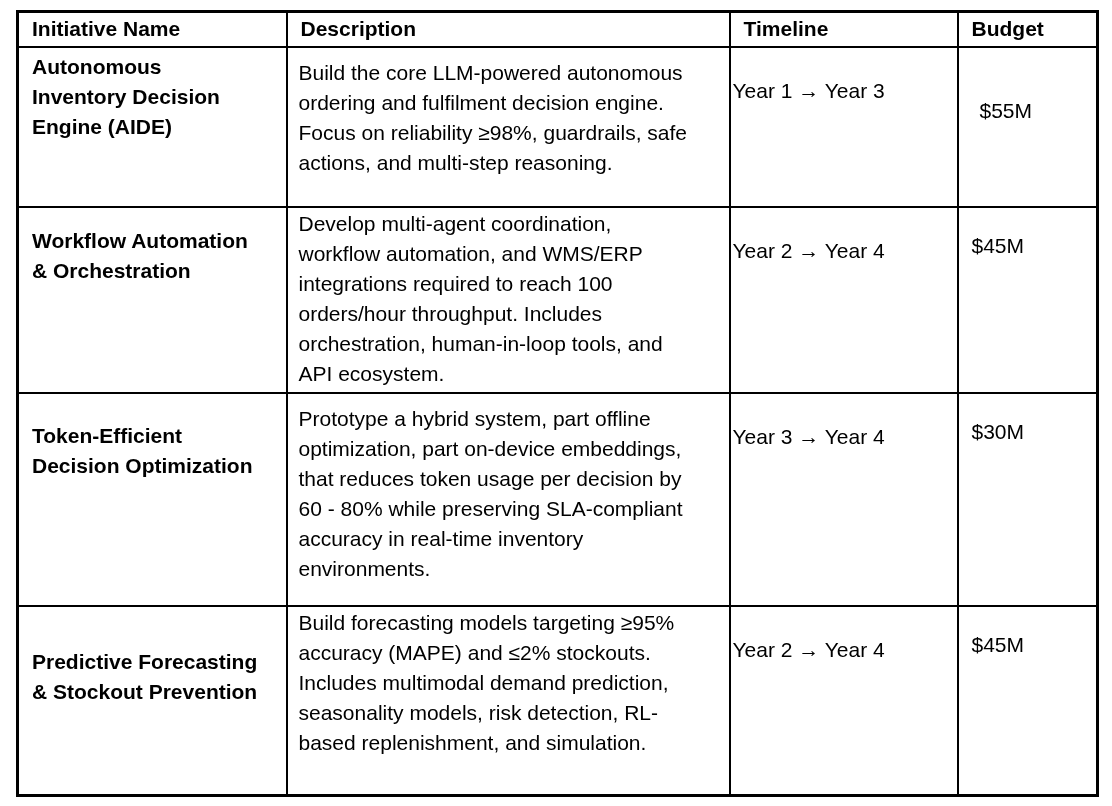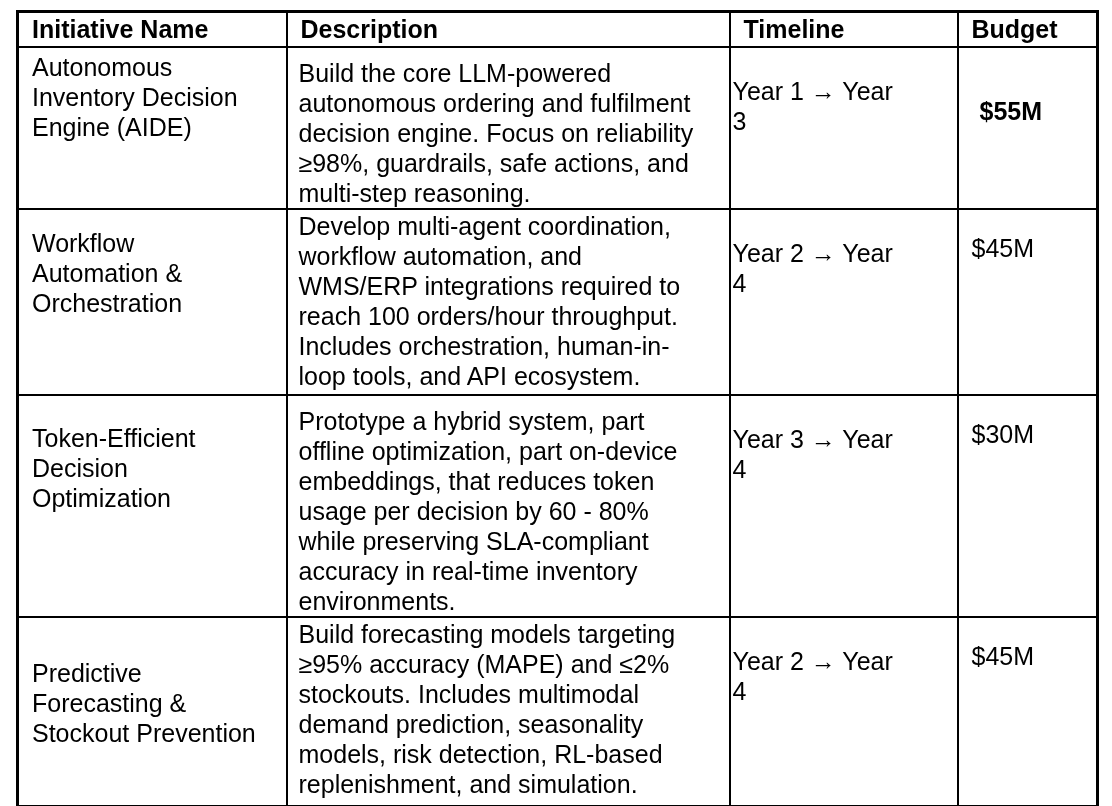--- a/index.html
+++ b/index.html
@@ -27,47 +27,47 @@
     background: #ffffff;
     border: 3px solid #000000;
   }
   col.c0 { width: 269px; }
   col.c1 { width: 443px; }
   col.c2 { width: 228px; }
   col.c3 { width: 140px; }
   th, td {
     border: 2px solid #000000;
     vertical-align: top;
-    font-size: 25px;
+    font-size: 21px;
     line-height: 30px;
     text-align: left;
     font-weight: 400;
     word-wrap: break-word;
     box-sizing: border-box;
   }
   thead th {
     font-weight: 700;
     height: 35px;
     padding: 1px 8px 0 13px;
   }
   
   tr.r0 td { height: 160px; }
   tr.r1 td { height: 186px; }
   tr.r2 td { height: 213px; }
   tr.r3 td { height: 190px; }
   
-  td.name { padding: 4px 26px 0 13px; }
+  td.name { padding: 4px 26px 0 13px; font-weight: bold; }
   tr.r1 td.name { padding-top: 18px; }
   tr.r2 td.name { padding-top: 27px; }
   tr.r3 td.name { padding-top: 40px; }
   td.desc { padding: 10px 34px 0 11px; }
   tr.r1 td.desc, tr.r3 td.desc { padding-top: 1px; }
   td.timeline { padding: 28px 48px 0 2px; }
   td.budget { padding: 23px 8px 0 13px; }
-  tr.r0 td.budget { padding-top: 48px; padding-left: 21px; font-weight: bold; }
+  tr.r0 td.budget { padding-top: 48px; padding-left: 21px; }
 </style>
 </head>
 <body>
 
 <div class="page">
   <table class="initiatives">
     <colgroup>
       <col class="c0">
         <col class="c1">
         <col class="c2">

